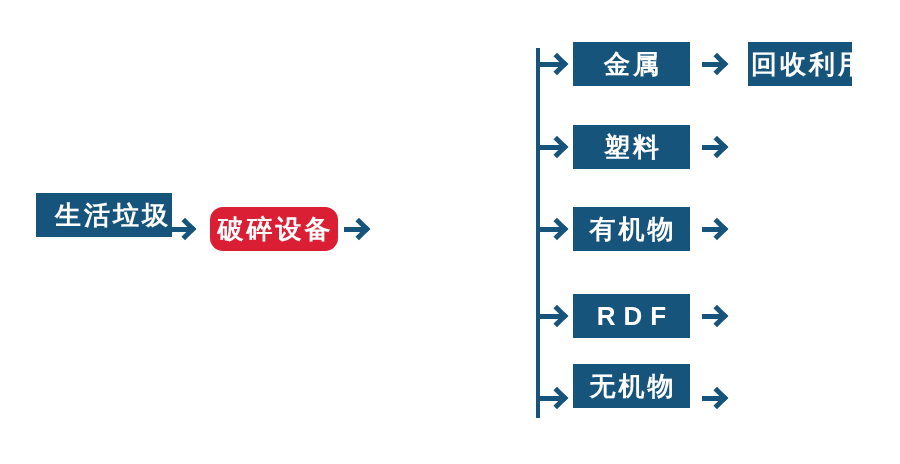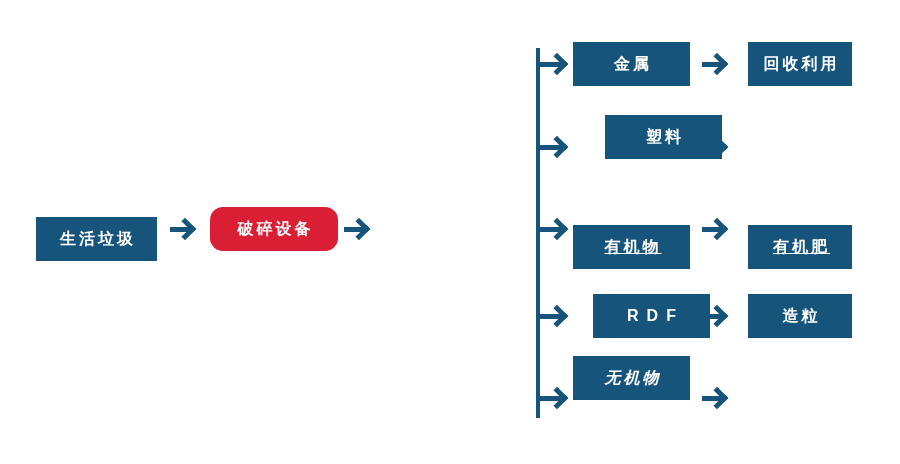--- a/index.html
+++ b/index.html
@@ -14,43 +14,43 @@
     background: #ffffff;
     font-family: "Liberation Sans", "DejaVu Sans", sans-serif;
     overflow: hidden;
   }
   .node {
     position: absolute;
     height: 44px;
     line-height: 44px;
     text-align: center;
     color: #ffffff;
-    font-size: 16px;
+    font-size: 26px;
     font-weight: bold;
     letter-spacing: 3px;
     text-indent: 3px;
     background: var(--blue);
     white-space: nowrap;
   }
   .node.red { background: var(--red); }
-  .node.rdf { letter-spacing: 8px; text-indent: 8px; margin-left: 20px; }
+  .node.rdf { letter-spacing: 8px; text-indent: 8px; }
 
   
-  .n-source   { left: 36px;  top: 217px; width: 121px; }
+  .n-source   { left: 36px;  top: 193px; width: 121px; padding-left: 15px; }
   .n-crusher  { left: 210px; top: 207px; width: 128px; border-radius: 13px; }
   .n-sorting  { left: 390px; top: 207px; width: 120px; }
 
   
   .col-mat  { left: 573px; width: 117px; }
   .col-prod { left: 748px; width: 104px; }
   .r1 { top: 42px; }
-  .r2 { top: 115px; margin-left: 32px; }
-  .r3 { top: 225px; text-decoration: underline; }
+  .r2 { top: 125px; }
+  .r3 { top: 207px; }
   .r4 { top: 294px; }
-  .r5 { top: 356px; font-style: italic; }
+  .r5 { top: 364px; }
 
   
   .vline {
     position: absolute;
     left: 536px; top: 48px;
     width: 4px; height: 370px;
     background: var(--blue);
   }
 
   
@@ -102,24 +102,22 @@
   <div class="arrow mid ar1"></div>
   <div class="node col-prod r1">回收利用</div>
 
   <div class="arrow branch ar2"></div>
   <div class="node col-mat r2">塑料</div>
   <div class="arrow mid ar2"></div>
 
   <div class="arrow branch ar3"></div>
   <div class="node col-mat r3">有机物</div>
   <div class="arrow mid ar3"></div>
-  <div class="node col-prod r3">有机肥</div>
 
   <div class="arrow branch ar4"></div>
   <div class="node col-mat r4 rdf">RDF</div>
   <div class="arrow mid ar4"></div>
-  <div class="node col-prod r4">造粒</div>
 
   <div class="arrow branch ar5"></div>
   <div class="node col-mat r5">无机物</div>
   <div class="arrow mid ar5"></div>
 
 </div>
 
 </body></html>

